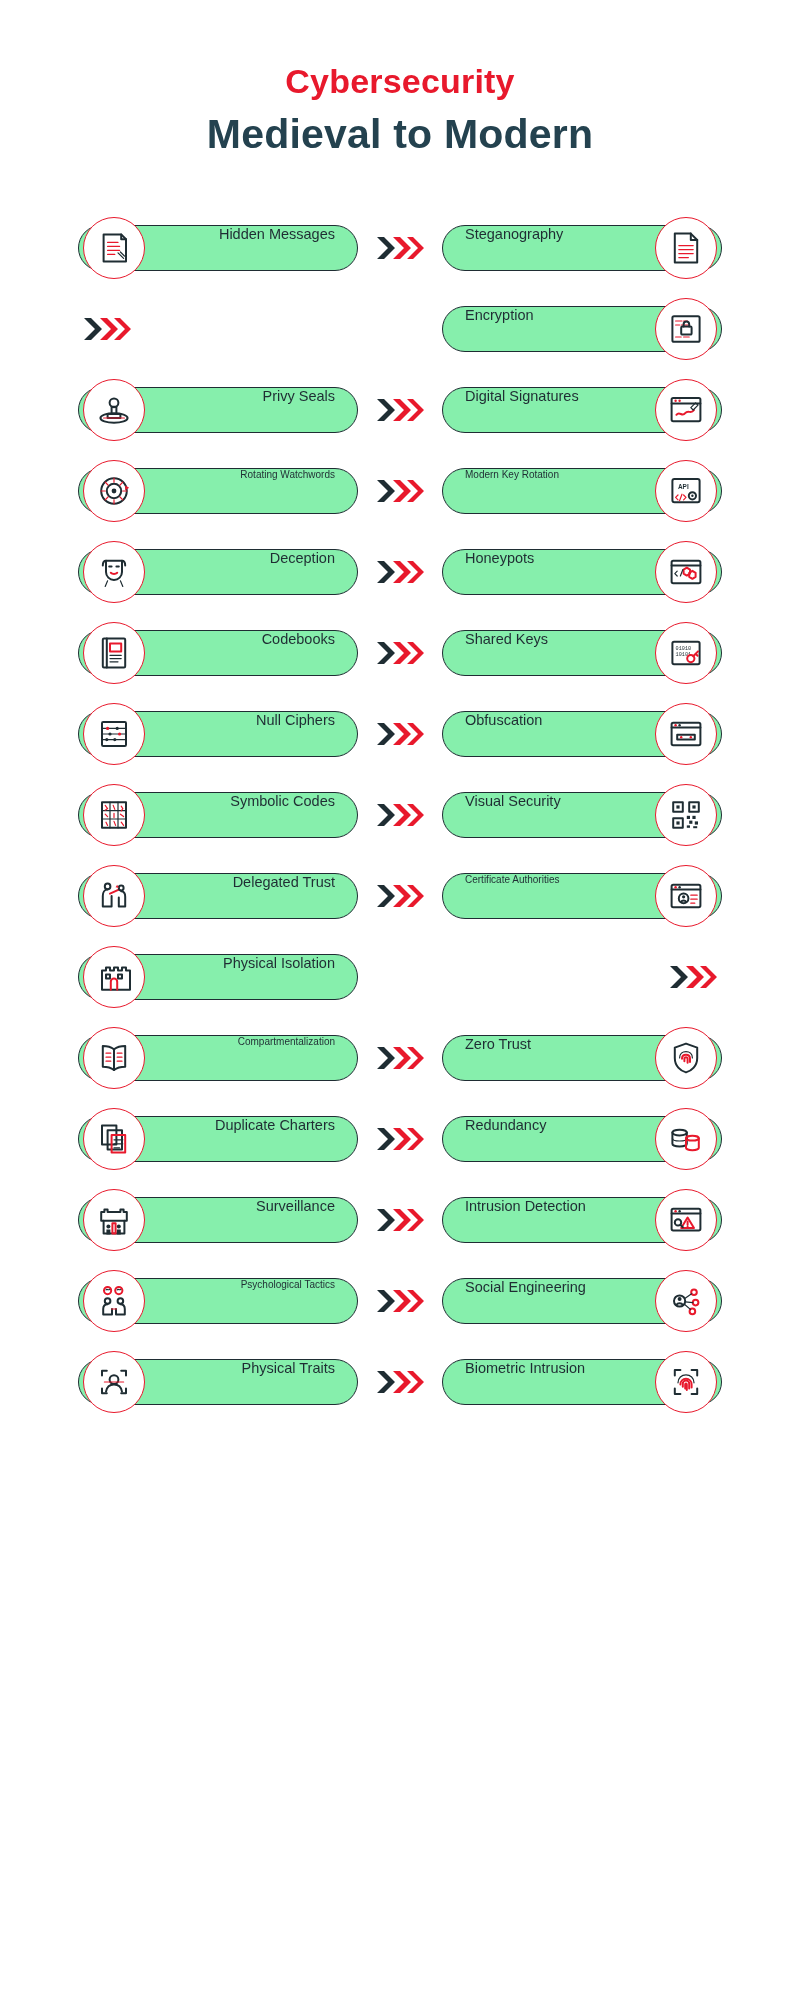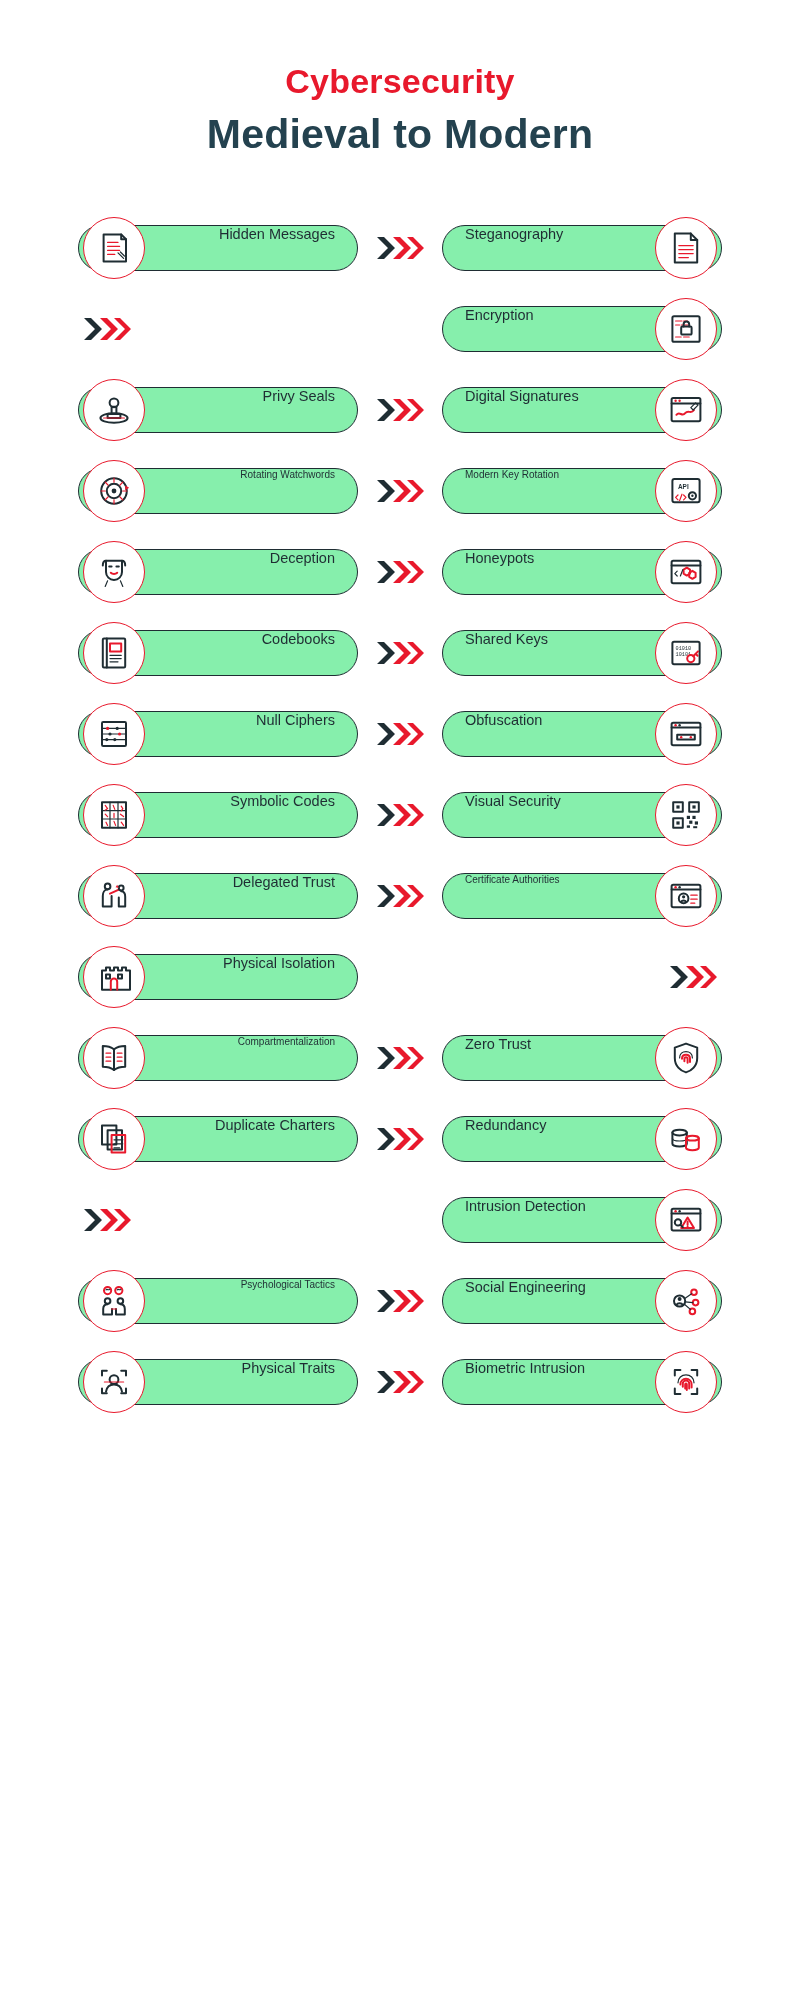--- a/index.html
+++ b/index.html
@@ -514,20 +514,34 @@
               <path class="s" d="M16 34v28c0 4 8 7 18 7s18-3 18-7V34"></path>
               <path class="s thin" d="M16 48c0 4 8 7 18 7s18-3 18-7"></path>
               <ellipse class="sr" cx="66" cy="48" rx="16" ry="6"></ellipse>
               <path class="sr" d="M50 48v24c0 3 7 6 16 6s16-3 16-6V48"></path>
             </svg>
         </span>
       </div>
     </div>
 
     <div class="row">
+      <div class="pill left">
+        <span class="icon-badge">
+          <svg viewBox="0 0 100 100">
+              <path class="s" d="M18 30h8v-6h8v6h32v-6h8v6h8v22H18z"></path>
+              <path class="s" d="M24 52v32h52V52"></path>
+              <circle class="sf" cx="36" cy="66" r="5"></circle>
+              <path class="sf" d="M31 74h10v12H31z"></path>
+              <circle class="sf" cx="62" cy="66" r="5"></circle>
+              <path class="sf" d="M57 74h10v12H57z"></path>
+              <path class="sr" d="M46 58h8v26h-8z"></path>
+            </svg>
+        </span>
+        <span class="pill-label">Surveillance</span>
+      </div>
       <div class="arrow">
         <svg width="50" height="26" viewBox="0 0 50 26">
             <path fill="#1f2d33" d="M2 2l11 11L2 24l7 0 11-11L9 2z"></path>
             <path fill="#e8192c" d="M18 2l11 11-11 11 7 0 11-11L25 2z"></path>
             <path fill="#e8192c" d="M32 2l11 11-11 11 6 0 11-11L38 2z"></path>
           </svg>
       </div>
       <div class="pill right">
         <span class="pill-label">Intrusion Detection</span>
         <span class="icon-badge">

